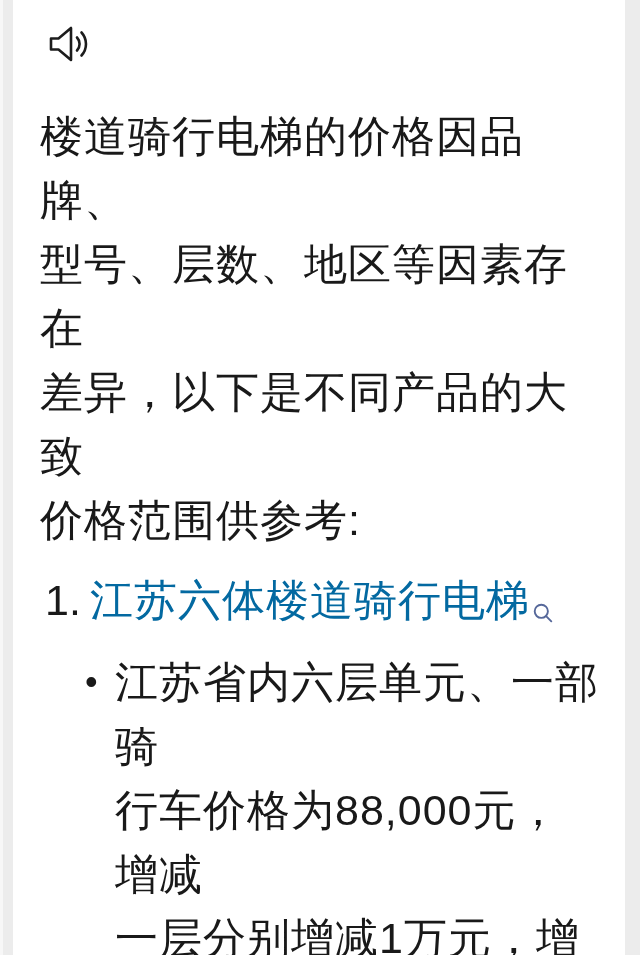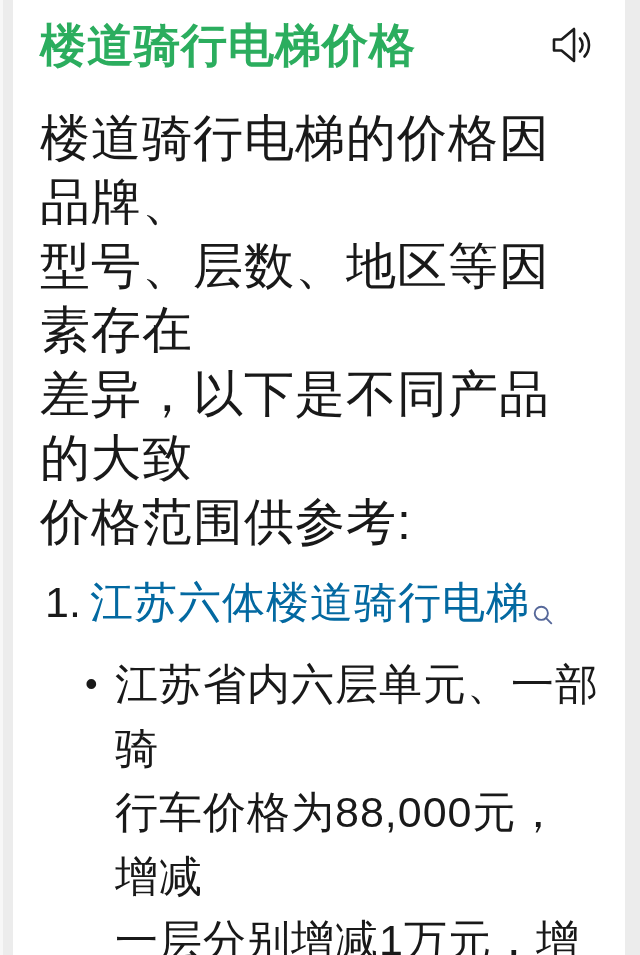--- a/index.html
+++ b/index.html
@@ -32,21 +32,21 @@
     letter-spacing: 1px;
   }
   .speaker-btn {
     background: none; border: none; cursor: pointer;
     width: 56px; height: 52px;
     display: flex; align-items: center; justify-content: center;
     margin-right: 0px;
   }
   .intro {
     margin-top: 34px;
-    font-size: 50px; line-height: 64px;
+    font-size: 43px; line-height: 64px;
     white-space: pre-line;
     letter-spacing: 1px;
   }
   .list { margin-top: 16px; }
   .item-head {
     display: flex; align-items: flex-start;
     padding-left: 5px;
     font-size: 43px; line-height: 64px;
   }
   .item-number { width: 45px; flex: 0 0 45px; color: #191919; }
@@ -75,21 +75,20 @@
 </style>
 </head>
 <body>
 
 <div class="page">
   <div class="edge-hilite"></div>
   <div class="card">
     <div class="content">
 
       <div class="title-row">
-        <h1 class="title">楼道骑行电梯价格</h1>
         <button class="speaker-btn" aria-label="read aloud">
           <svg width="50" height="48" viewBox="0 0 48 48" fill="none">
             <path d="M7 18.5 h7.5 L27 8 v32 L14.5 29.5 H7 Z" stroke="#1c1c1c" stroke-width="2.6" stroke-linejoin="round" fill="none"></path>
             <path d="M33 17.5 a 9.5 9.5 0 0 1 0 13" stroke="#1c1c1c" stroke-width="2.6" stroke-linecap="round" fill="none"></path>
             <path d="M37.5 12.5 a 17 17 0 0 1 0 23" stroke="#1c1c1c" stroke-width="2.6" stroke-linecap="round" fill="none"></path>
           </svg>
         </button>
       </div>
 
       <div class="intro">楼道骑行电梯的价格因品牌、

